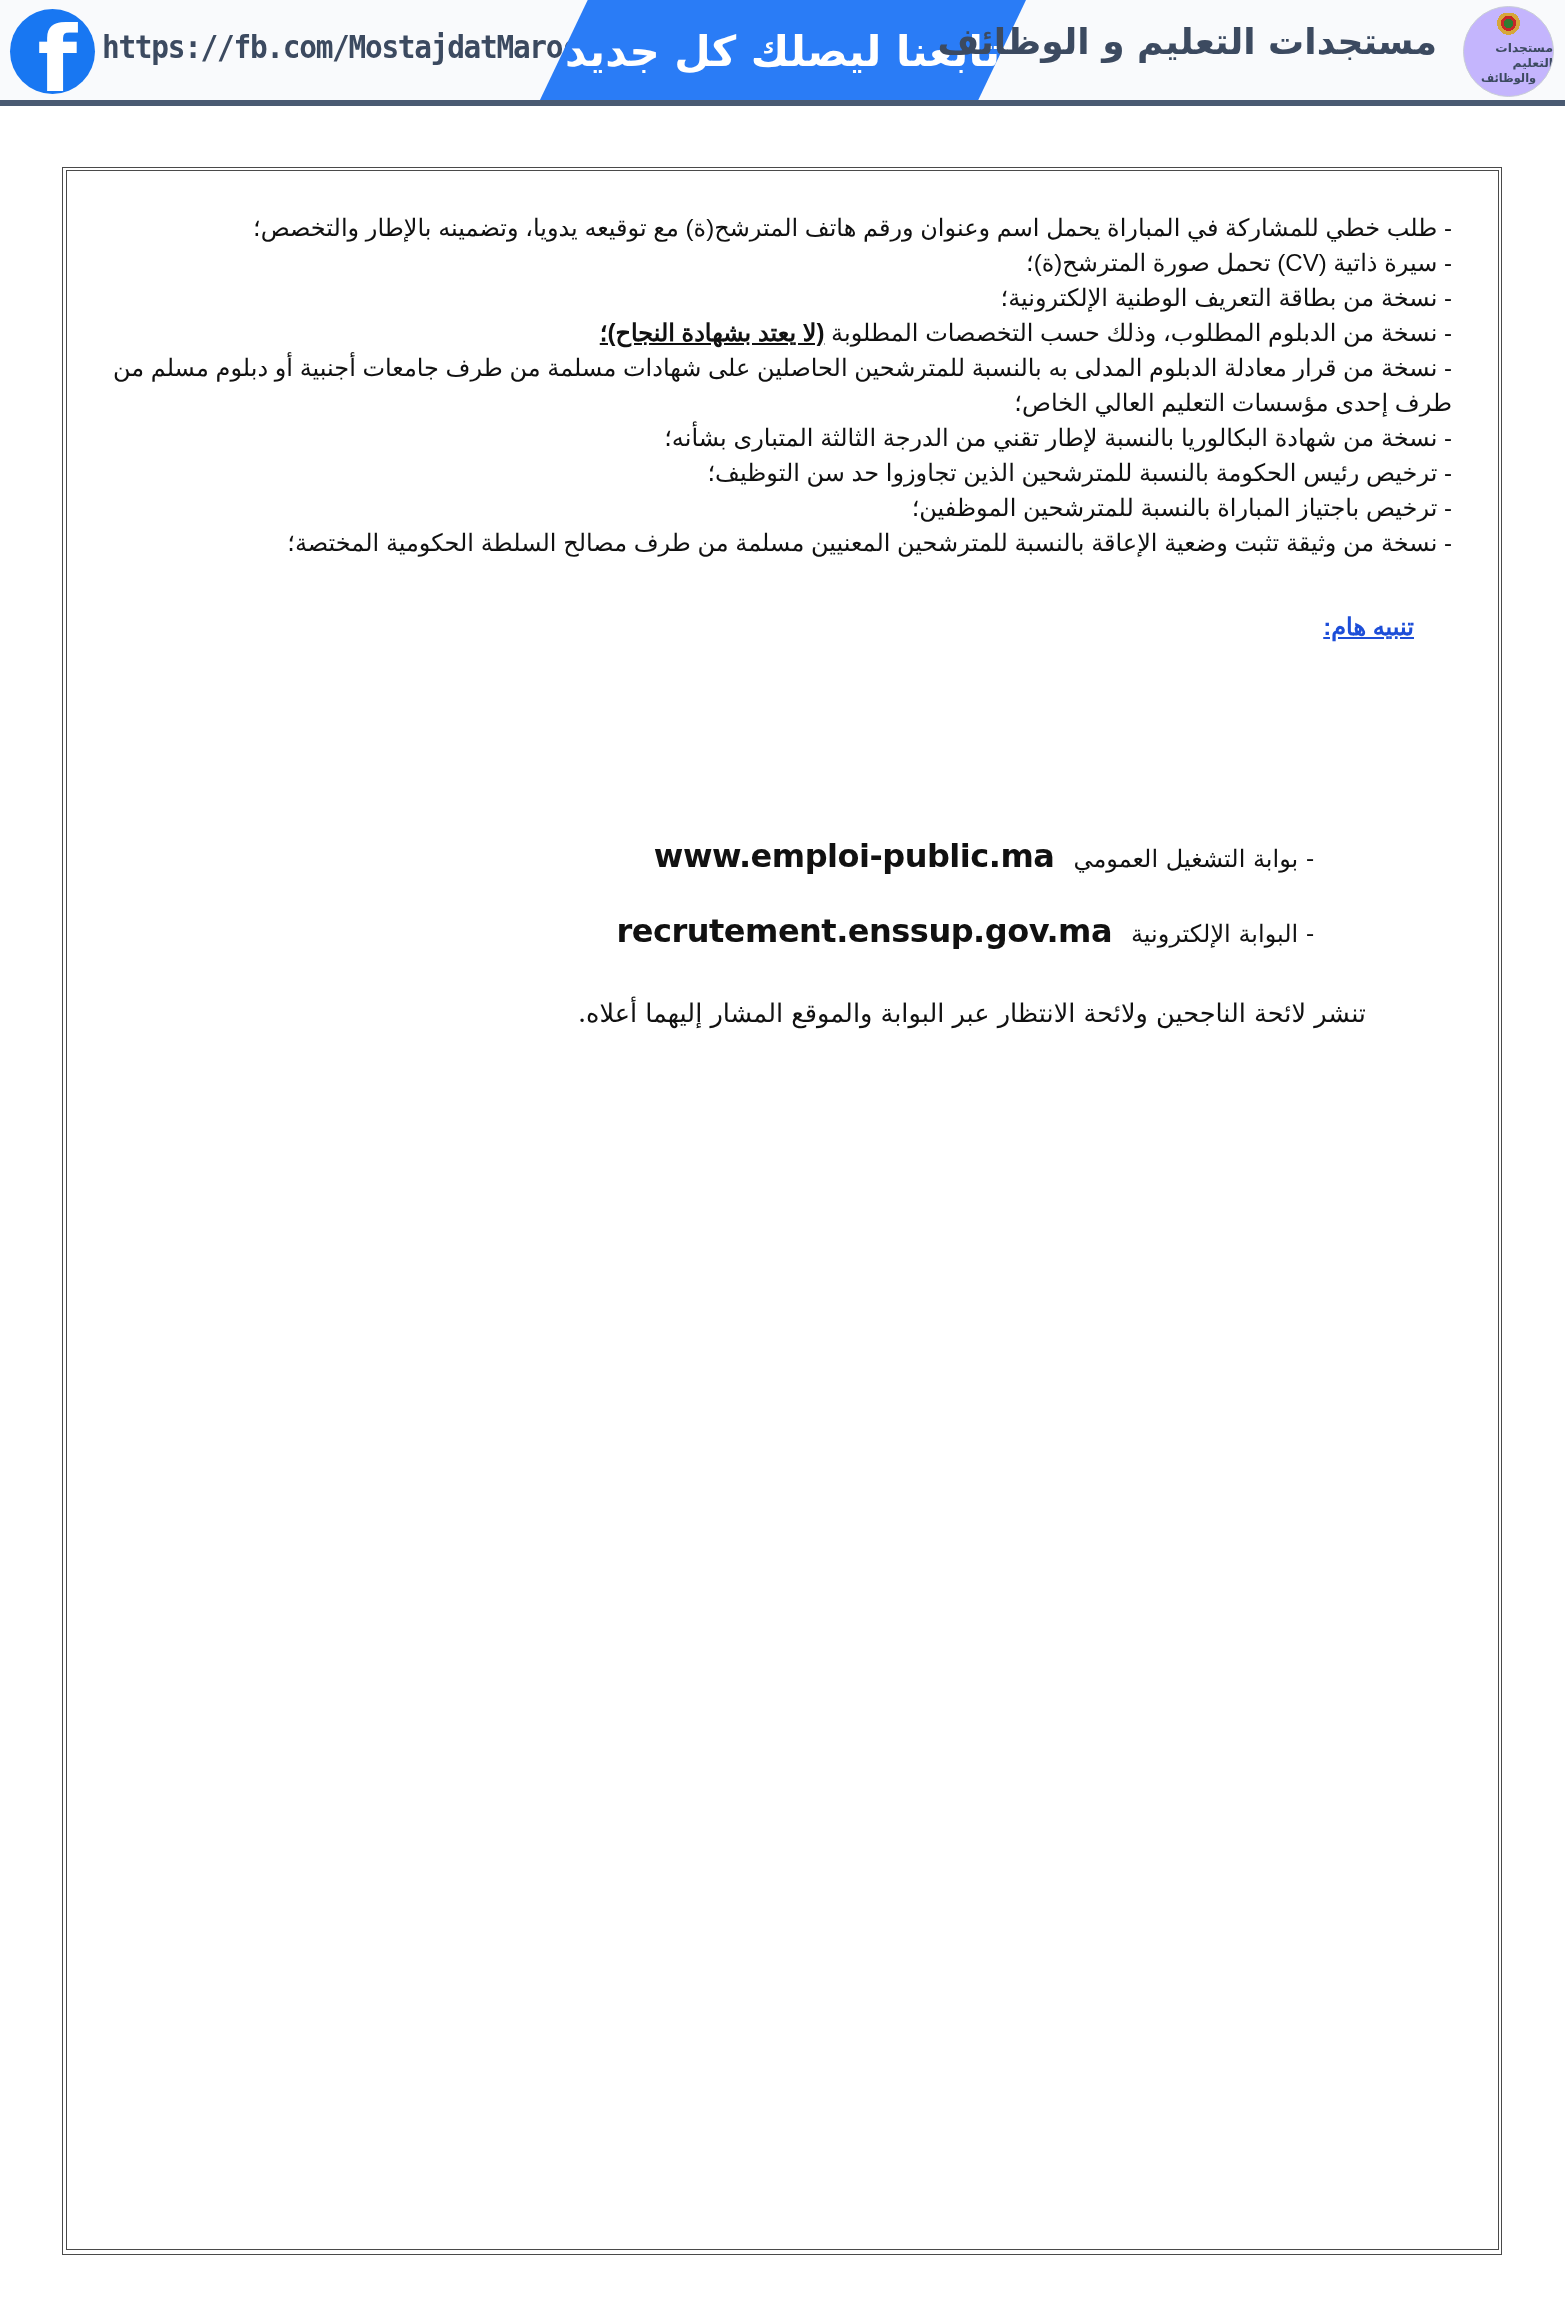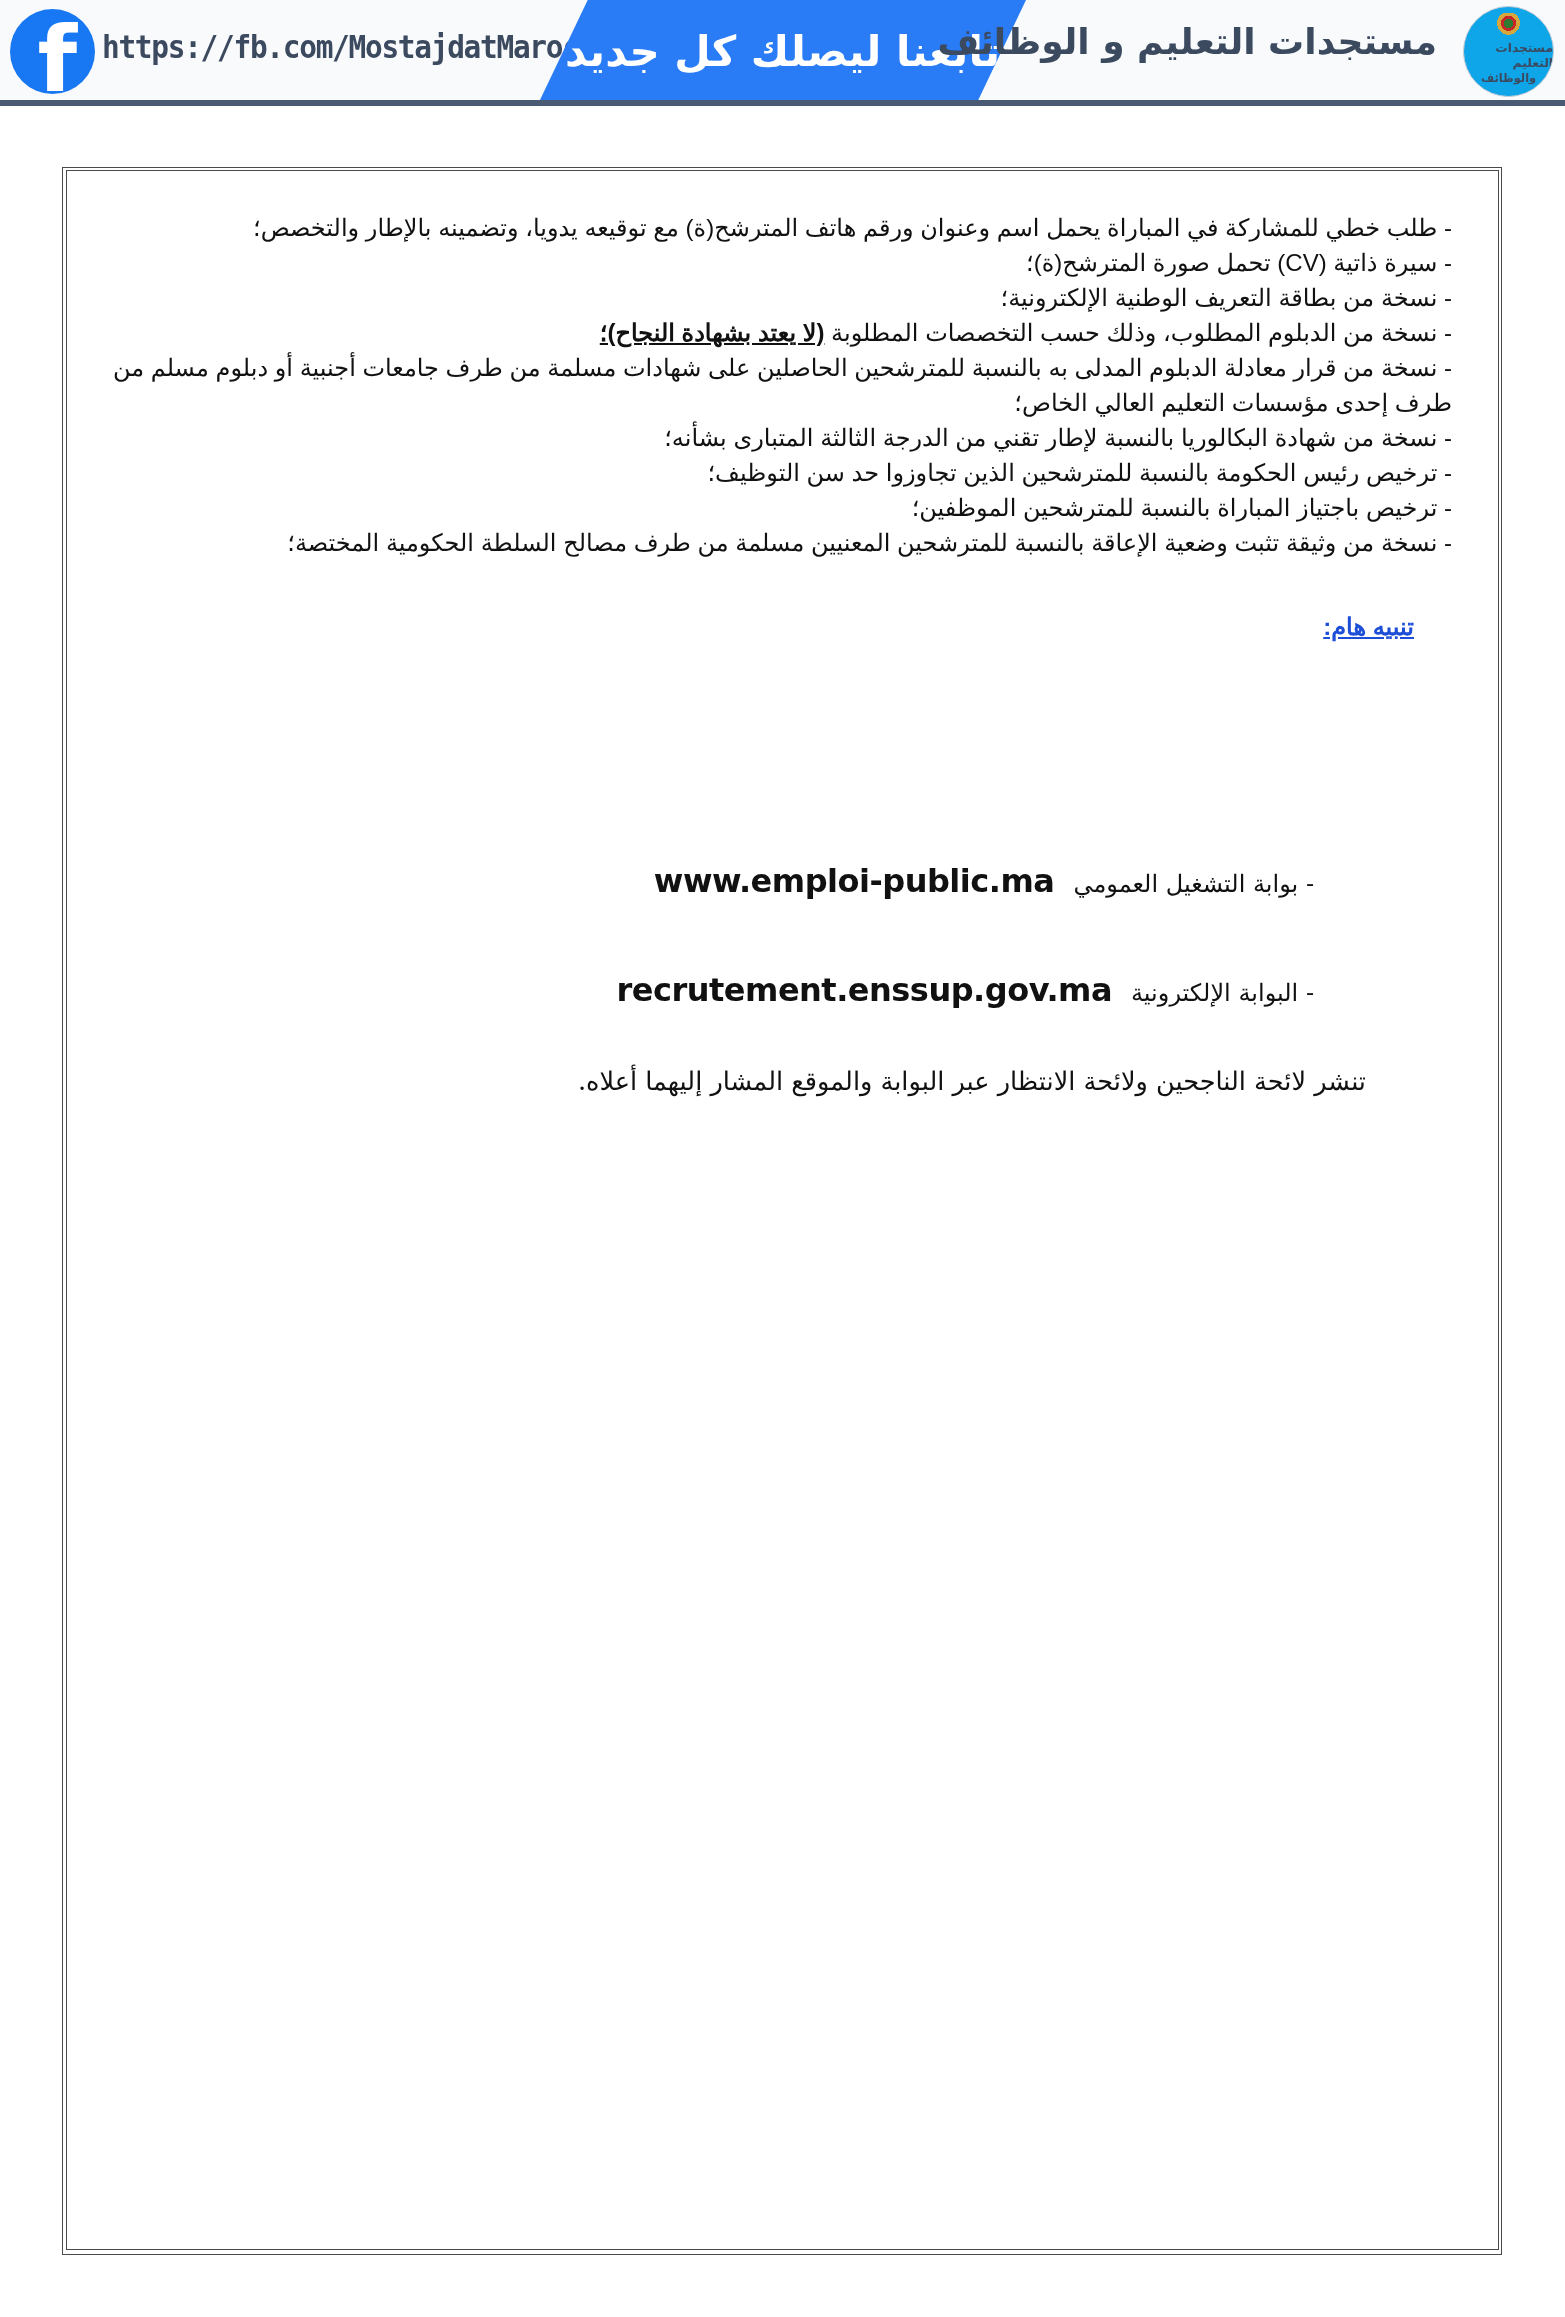--- a/index.html
+++ b/index.html
@@ -76,21 +76,21 @@
       font-family: "DejaVu Sans", sans-serif;
       font-weight: bold;
       font-size: 36px;
       color: #3c4a60;
     }
     .logo {
       position: absolute;
       left: 1463px; top: 5.7px;
       width: 91px; height: 91px;
       border-radius: 50%;
-      background: #0ea5e9;
+      background: #c4b5fd;
       border: 1.9px solid #c9ced6;
       display: flex; flex-direction: column;
       align-items: center; justify-content: flex-end;
       padding-bottom: 9.5px;
       direction: rtl;
       overflow: hidden;
     }
     .logo-emblem {
       width: 23px; height: 23px;
       border-radius: 3.8px;
@@ -161,24 +161,24 @@
       position: absolute;
       right: 199px;
       top: 806px;
       direction: rtl;
       text-align: right;
       font-family: "DejaVu Serif", serif;
       color: #111111;
     }
     .publish-intro { font-size: 25.6px; line-height: 38px; }
     .portal-line {
-      margin-top: 45px;
+      margin-top: 28px;
       margin-right: 52px;
       font-size: 24px;
-      line-height: 61px;
+      line-height: 44px;
       white-space: nowrap;
     }
     .portal-url {
       font-family: "DejaVu Sans", sans-serif;
       font-weight: bold;
       font-size: 32px;
       margin-right: 11.4px;
       letter-spacing: -0.5px;
     }
     .publish-outro {

